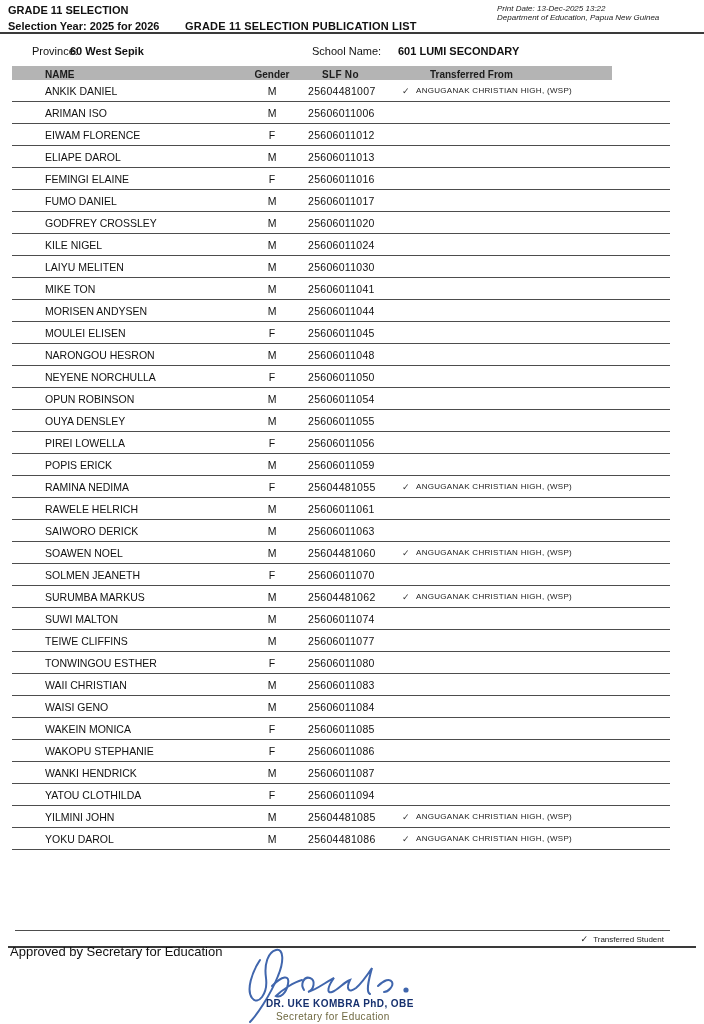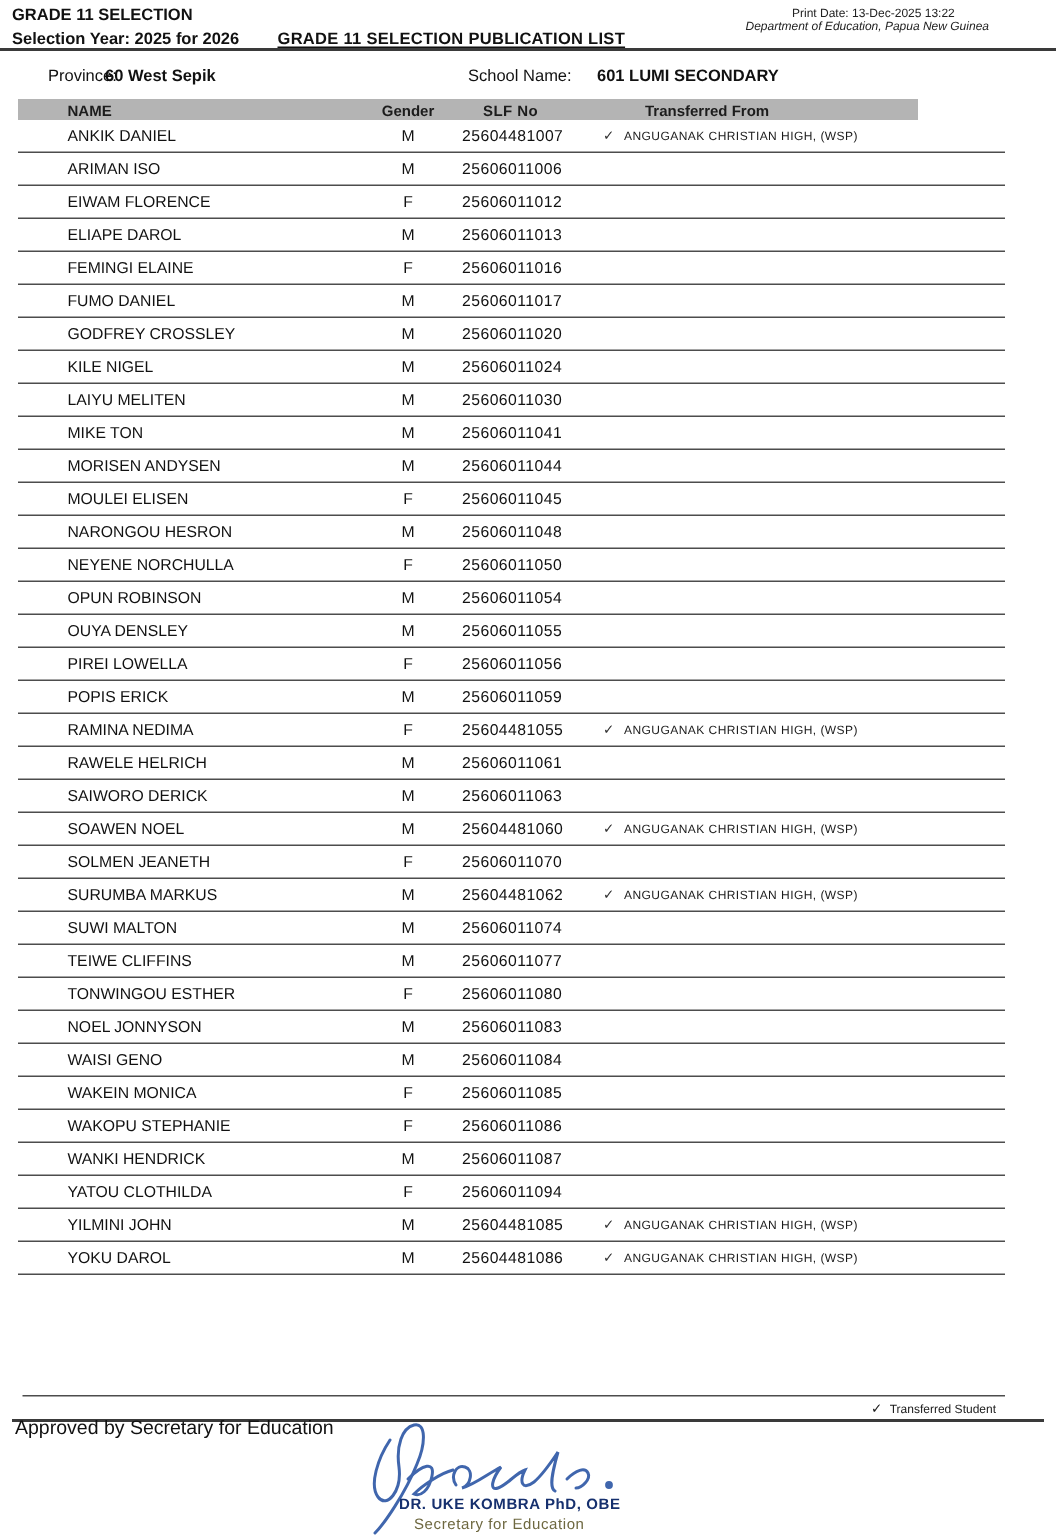--- a/index.html
+++ b/index.html
@@ -14,21 +14,21 @@
     background:#fff;
     overflow:hidden;
   }
   
   .hdr-title{position:absolute;left:8px;top:4px;font-size:11px;font-weight:bold;}
   .hdr-selyear{position:absolute;left:8px;top:20px;font-size:11px;font-weight:bold;}
   .hdr-publist{
     position:absolute;left:185px;top:20px;font-size:11px;font-weight:bold;
     text-decoration:underline;text-underline-offset:2px;letter-spacing:.2px;
   }
-  .hdr-printdate{position:absolute;left:497px;top:4px;font-size:8px;color:#222;margin-left:31px;}
+  .hdr-printdate{position:absolute;left:497px;top:4px;font-size:8px;font-style:italic;color:#222;}
   .hdr-dept{position:absolute;left:497px;top:13px;font-size:8px;font-style:italic;color:#222;}
   .hdr-rule{position:absolute;left:0;top:32px;width:704px;height:0;border-top:2.5px solid #3a3a3a;}
   
   .meta-row{position:absolute;left:0;top:42px;width:704px;height:20px;font-size:11px;}
   .meta-prov-label{position:absolute;left:12px;top:3px;margin-left:20px;}
   .meta-prov-value{position:absolute;left:70px;top:3px;font-weight:bold;}
   .meta-school-label{position:absolute;left:312px;top:3px;}
   .meta-school-value{position:absolute;left:398px;top:3px;font-weight:bold;}
   
   .thead{
@@ -337,21 +337,21 @@
       <div class="trow">
       <div class="c-name">TONWINGOU ESTHER</div>
       <div class="c-gender">F</div>
       <div class="c-slf">25606011080</div>
       <div class="c-transfer">
         <span class="tf-check"></span>
         <span class="tf-school"></span>
       </div>
     </div>
       <div class="trow">
-      <div class="c-name">NOEL JONNYSON</div>
+      <div class="c-name">WAII CHRISTIAN</div>
       <div class="c-gender">M</div>
       <div class="c-slf">25606011083</div>
       <div class="c-transfer">
         <span class="tf-check"></span>
         <span class="tf-school"></span>
       </div>
     </div>
       <div class="trow">
       <div class="c-name">WAISI GENO</div>
       <div class="c-gender">M</div>

